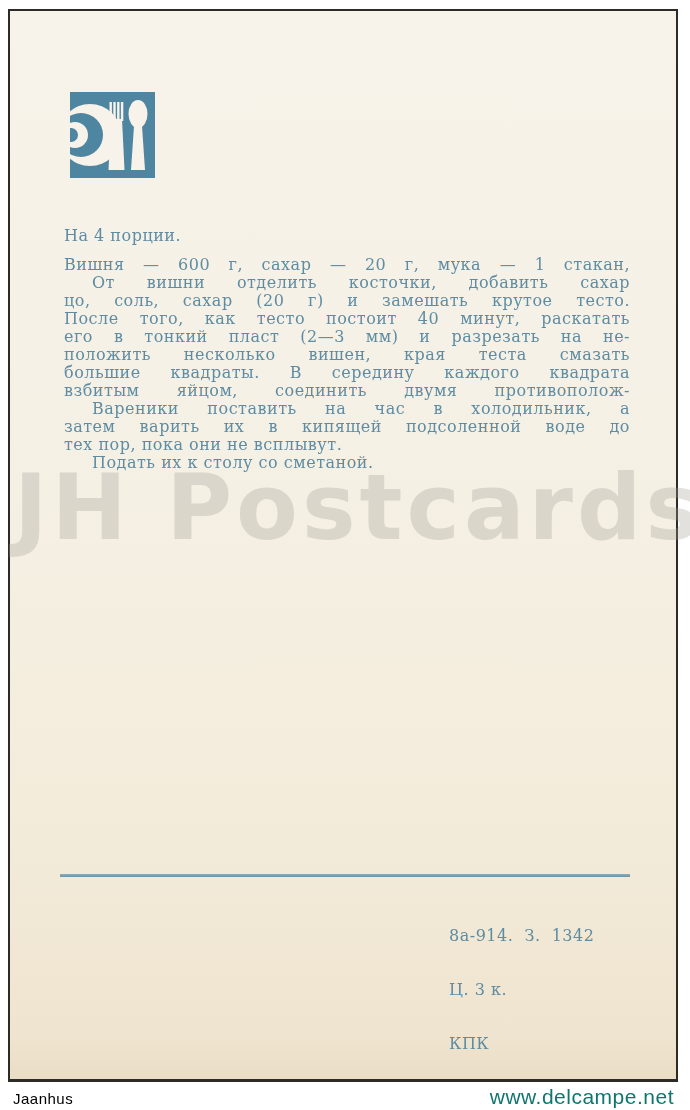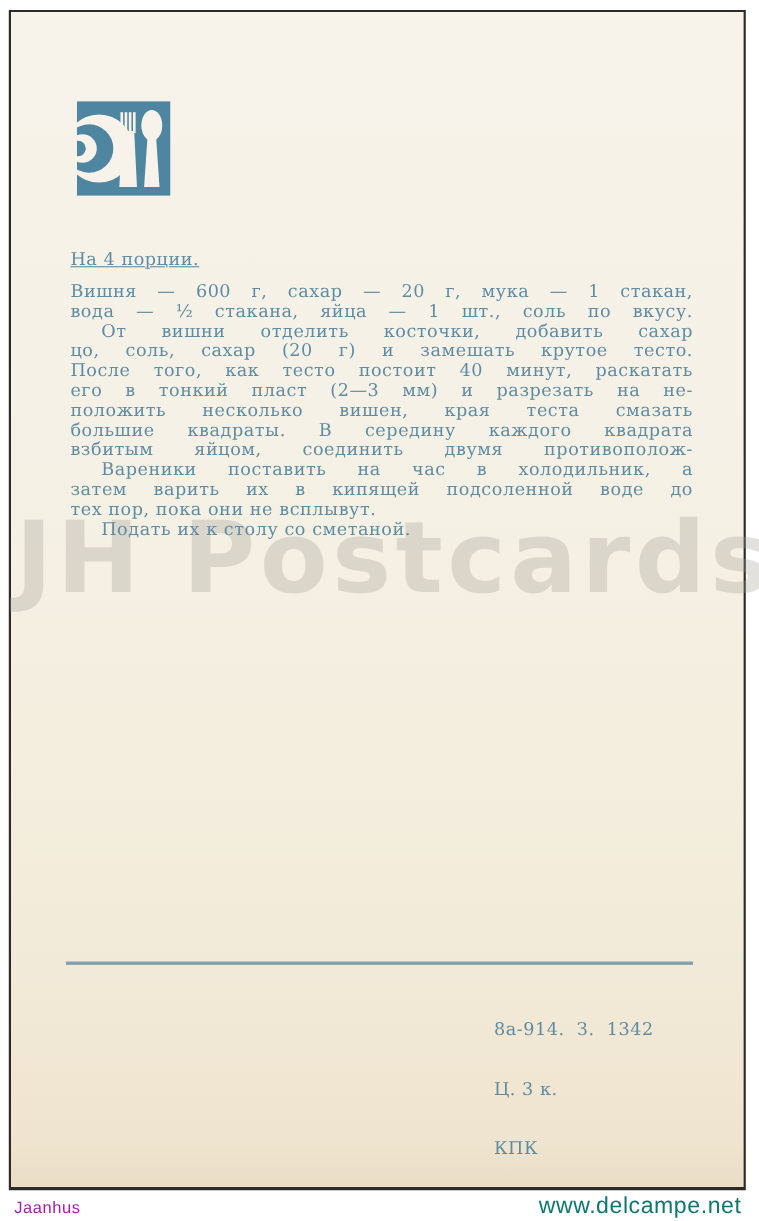--- a/index.html
+++ b/index.html
@@ -11,21 +11,21 @@
     position:absolute;left:8px;top:9px;width:670px;height:1073px;
     box-sizing:border-box;
     border:2px solid #2e2a26;border-bottom-width:3px;
     background:linear-gradient(180deg,#f7f3ea 0%,#f5f0e4 45%,#f3ecdb 75%,#efe4cf 96%,#eaddc6 100%);
   }
   .logo{position:absolute;left:60px;top:81px;width:85px;height:86px;}
   .textblock{
     position:absolute;left:54px;top:216px;width:566px;
     color:#5d8ca3;font-size:16px;line-height:18px;letter-spacing:0.5px;
   }
-  .servings{margin-bottom:11px;text-decoration:underline;}
+  .servings{margin-bottom:11px;}
   .line{text-align:justify;text-align-last:justify;}
   .line.noj{text-align:left;text-align-last:left;}
   .line.indent{text-indent:28px;}
   .watermark{
     position:absolute;left:4px;top:444px;width:690px;
     font-family:"DejaVu Sans", sans-serif;font-weight:bold;
     font-size:90px;letter-spacing:4px;white-space:nowrap;
     color:rgba(158,155,146,0.30);
   }
   .rule{
@@ -34,21 +34,21 @@
   }
   .imprint{
     position:absolute;top:880px;color:#5d8ca3;font-size:16px;line-height:18px;
     letter-spacing:0.5px;white-space:pre;
   }
   .imprint.left{left:58px;}
   .imprint.right{left:439px;}
   .scanfoot{
     position:absolute;font-family:"Liberation Sans", sans-serif;
   }
-  .scanfoot.left{left:13px;top:1090px;font-size:15px;color:#a21caf;letter-spacing:0.5px;}
+  .scanfoot.left{left:13px;top:1090px;font-size:15px;color:#000000;letter-spacing:0.5px;}
   .scanfoot.right{right:16px;top:1085px;font-size:21px;color:#0f766e;letter-spacing:0.5px;}
 </style>
 </head>
 <body>
 
 <div class="postcard">
 
   <div class="logo">
     <svg width="85" height="86" viewBox="0 0 85 86" xmlns="http://www.w3.org/2000/svg">
       <rect x="0" y="0" width="85" height="86" fill="#4e85a1"></rect>
@@ -69,21 +69,20 @@
 
       <polygon points="64,34 72,34 75,78 61,78" fill="#f7f3ea"></polygon>
     </svg>
   </div>
 
   <div class="watermark">JH Postcards</div>
 
   <div class="textblock">
     <div class="servings">На 4 порции.</div>
     <div class="line">Вишня — 600 г, сахар — 20 г, мука — 1 стакан,</div>
-    <div class="line">вода — ½ стакана, яйца — 1 шт., соль по вкусу.</div>
     <div class="line indent">От вишни отделить косточки, добавить сахар</div>
     <div class="line">цо, соль, сахар (20 г) и замешать крутое тесто.</div>
     <div class="line">После того, как тесто постоит 40 минут, раскатать</div>
     <div class="line">его в тонкий пласт (2—3 мм) и разрезать на не-</div>
     <div class="line">положить несколько вишен, края теста смазать</div>
     <div class="line">большие квадраты. В середину каждого квадрата</div>
     <div class="line">взбитым яйцом, соединить двумя противополож-</div>
     <div class="line indent">Вареники поставить на час в холодильник, а</div>
     <div class="line">затем варить их в кипящей подсоленной воде до</div>
     <div class="line noj">тех пор, пока они не всплывут.</div>

